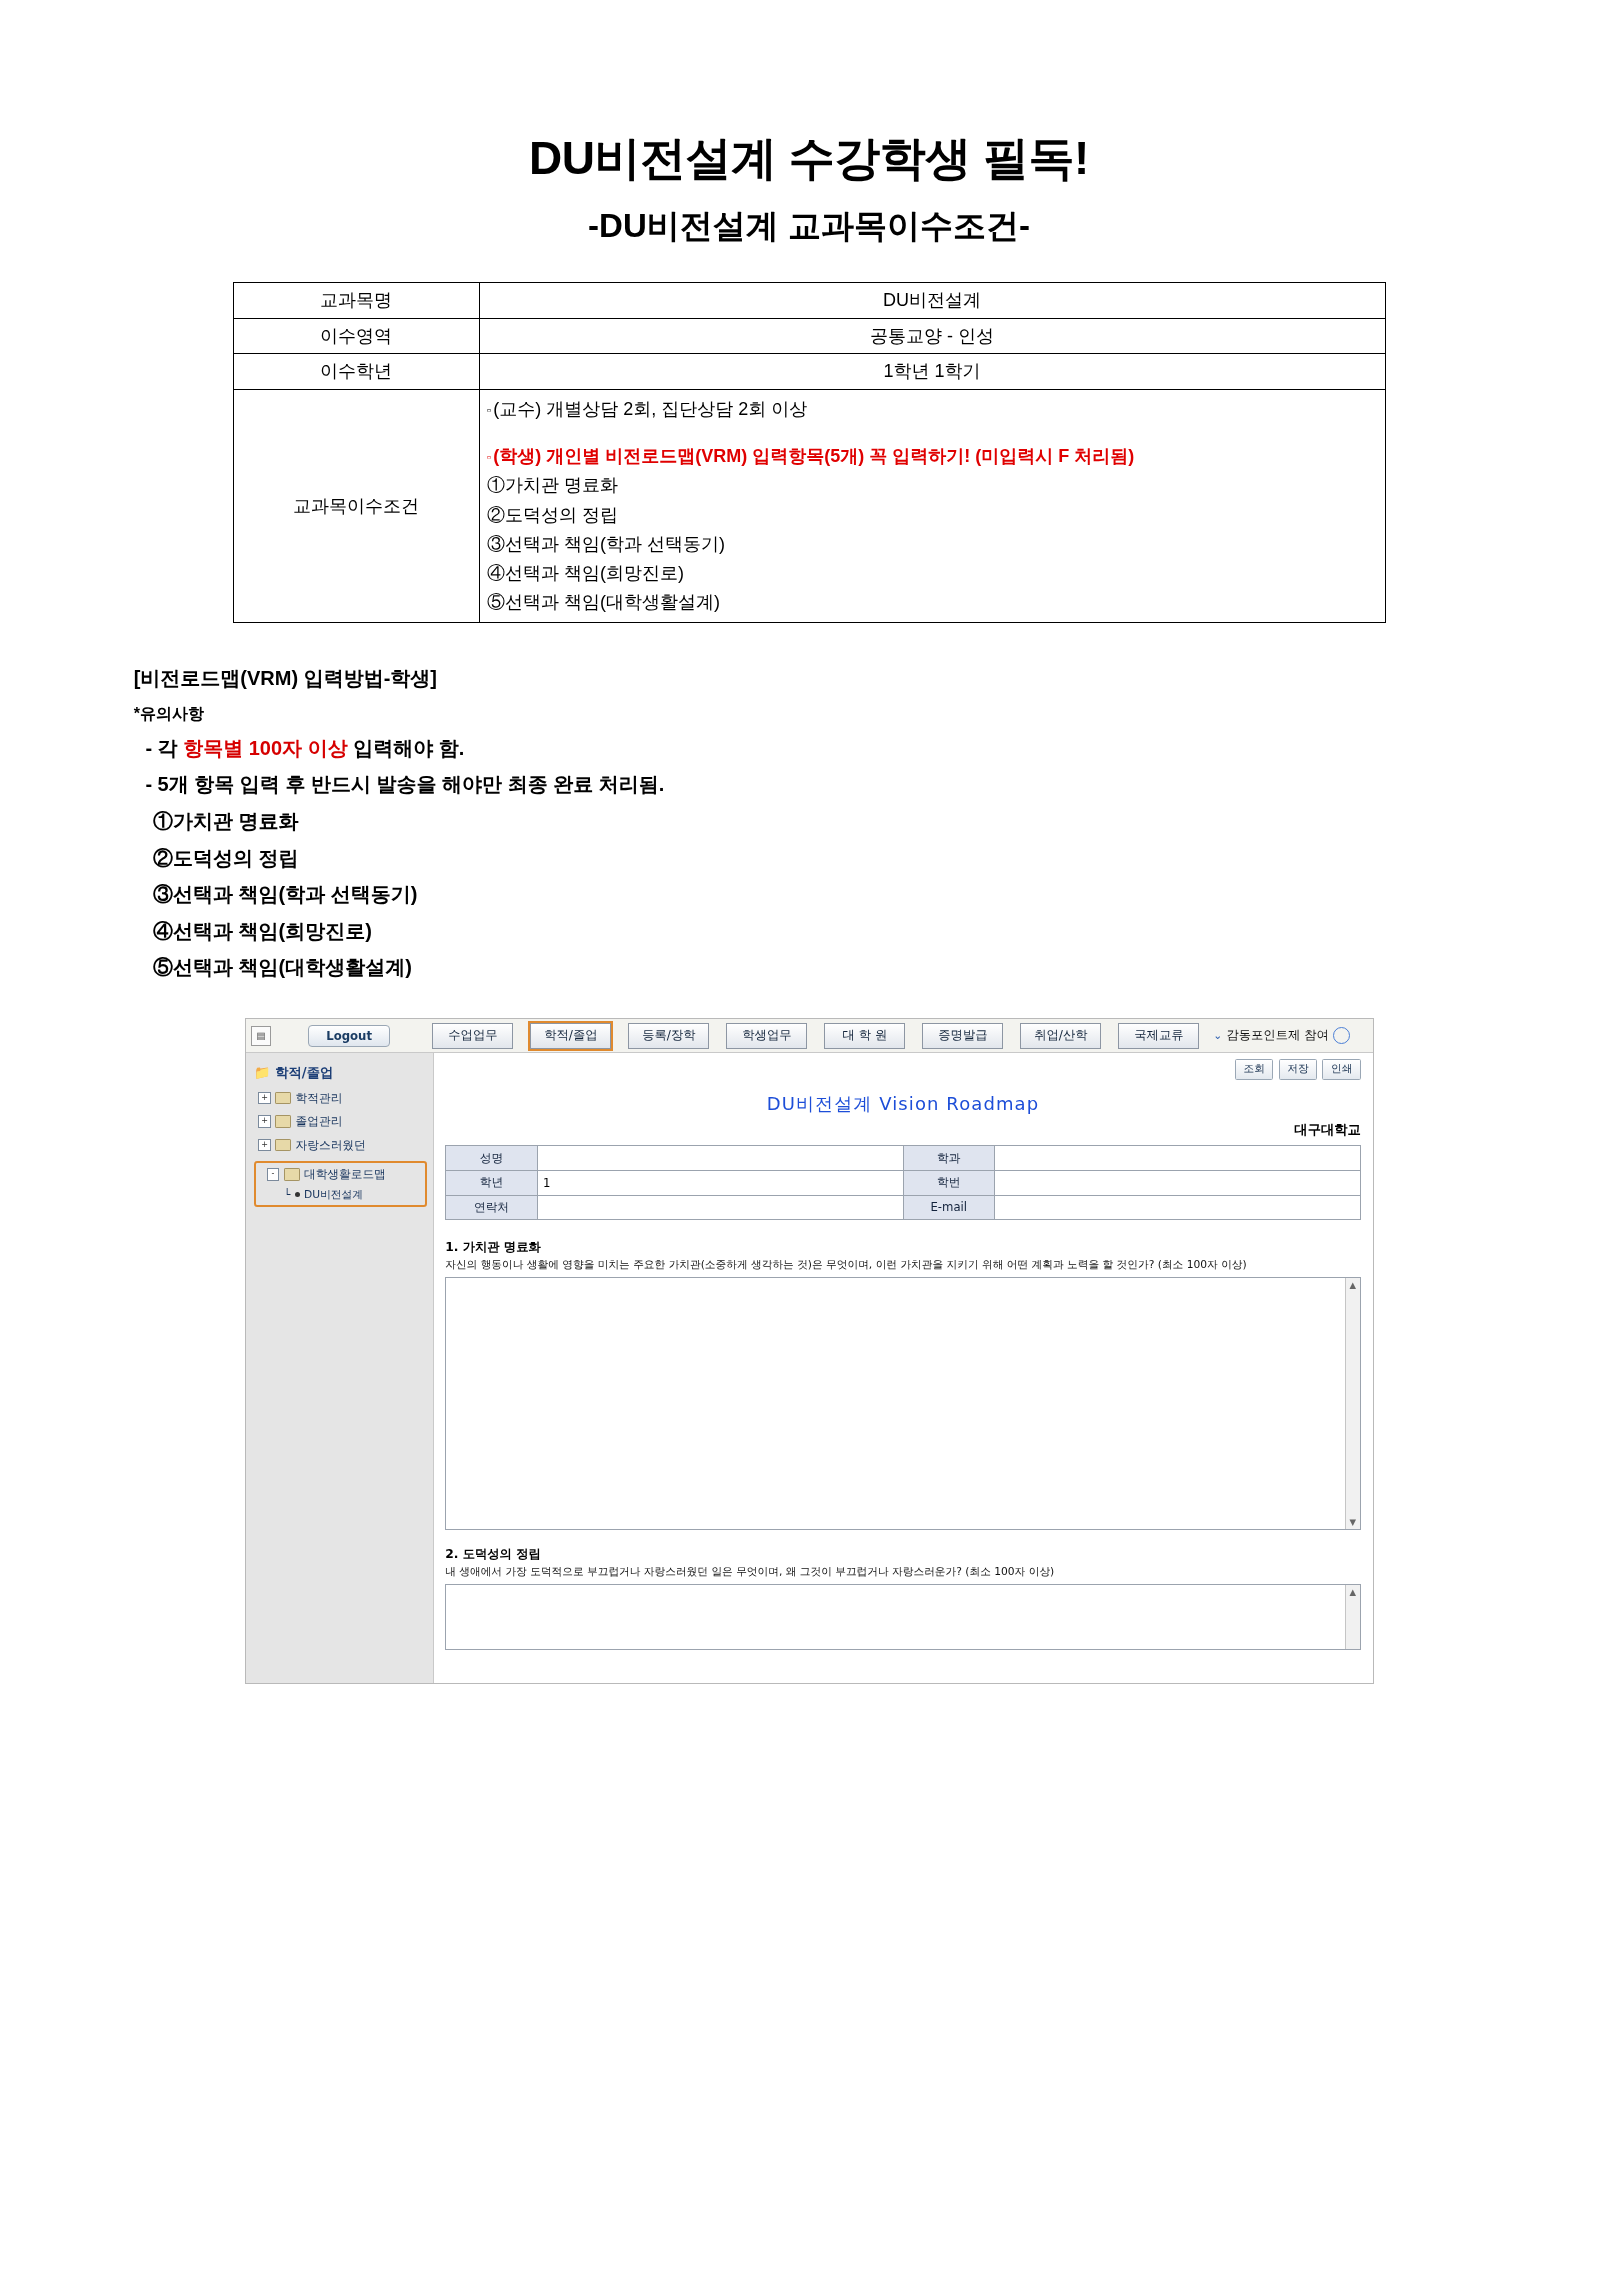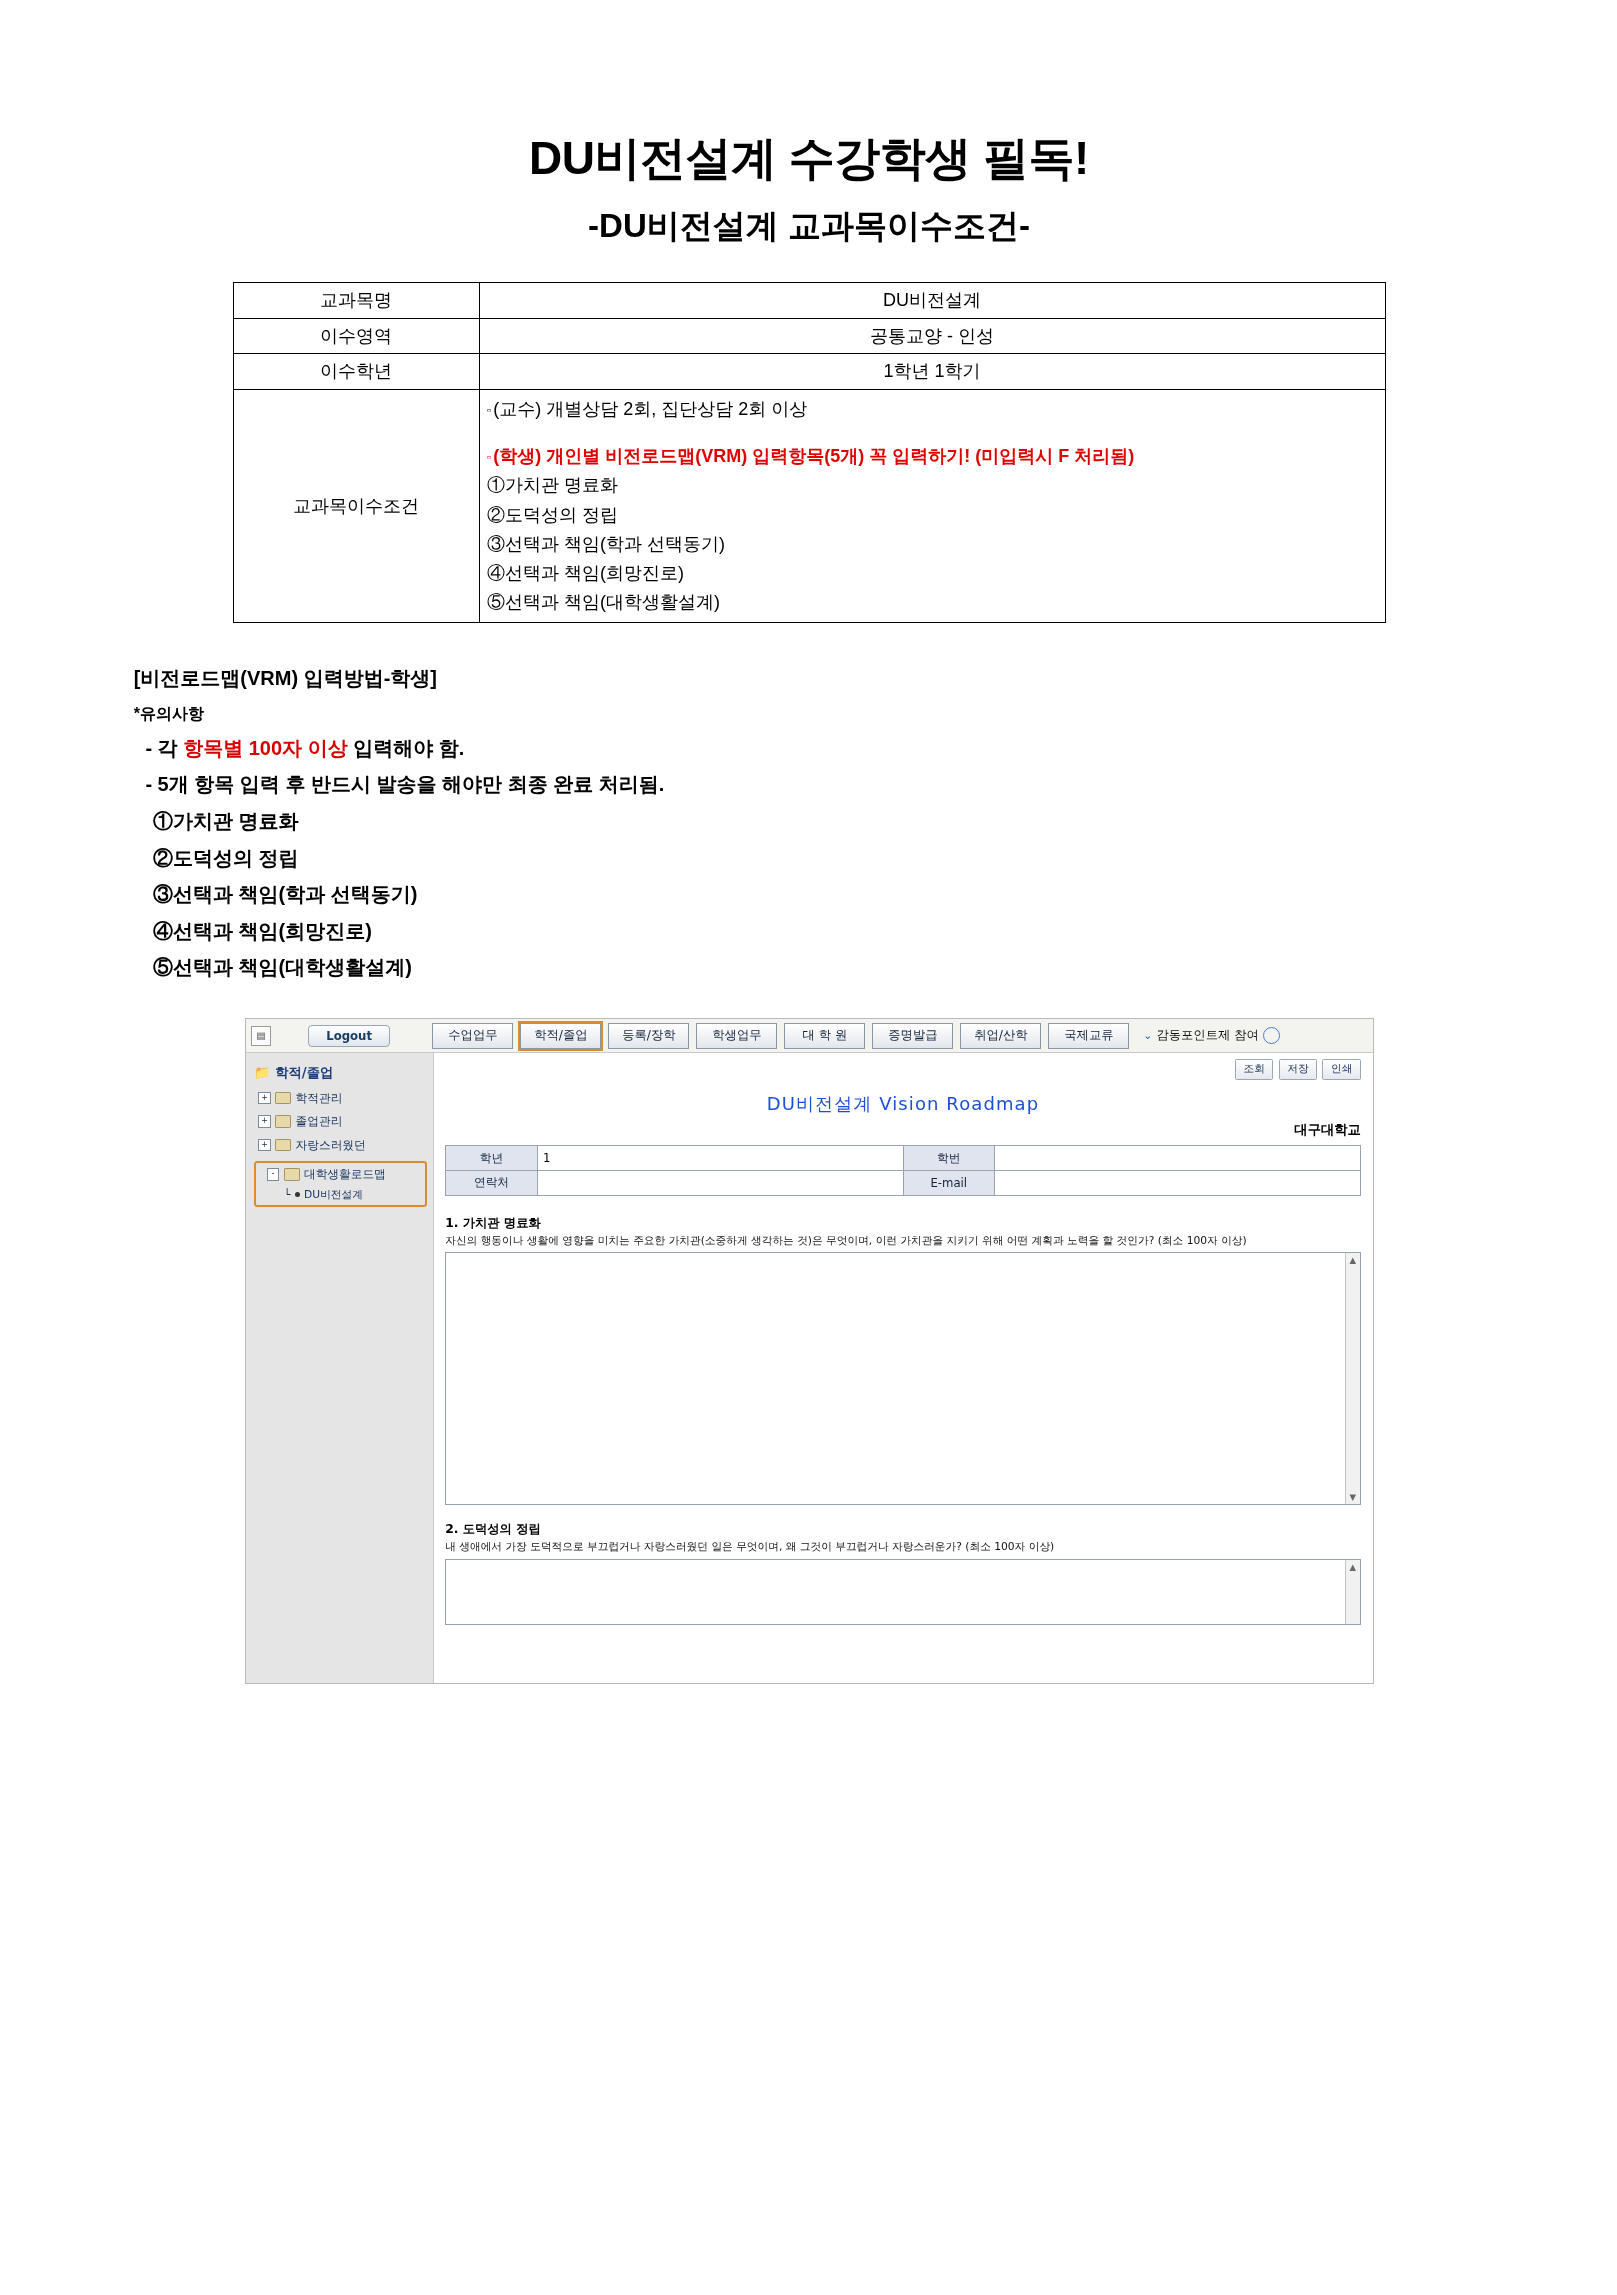--- a/index.html
+++ b/index.html
@@ -139,21 +139,21 @@
     align-items: center;
     justify-content: center;
     font-size: 11.7px;
     color: #1a3c63;
     font-weight: bold;
     margin-left: 32px;
   }
   .menu-tabs {
     display: flex;
     align-items: center;
-    gap: 7px;
+    gap: 17px;
     margin-left: 37px;
     border-radius: 8px;
   }
   .menu-tab {
     height: 23.5px;
     min-width: 64px;
     padding: 0 7.5px;
     border: 0.5px solid #8d96a3;
     background: linear-gradient(#ffffff,#e2e6ec);
     display: inline-flex;
@@ -446,20 +446,26 @@
           <span class="mini-btn">조회</span>
           <span class="mini-btn">저장</span>
           <span class="mini-btn">인쇄</span>
         </div>
 
         <div class="doc-title">DU비전설계 Vision Roadmap</div>
         <div class="univ">대구대학교</div>
 
         <table class="info">
           <tbody>
+              <tr>
+            <td class="hd">성명</td>
+            <td></td>
+            <td class="hd">학과</td>
+            <td></td>
+          </tr>
           <tr>
             <td class="hd">학년</td>
             <td>1</td>
             <td class="hd">학번</td>
             <td></td>
           </tr>
           <tr>
             <td class="hd">연락처</td>
             <td></td>
             <td class="hd">E-mail</td>

